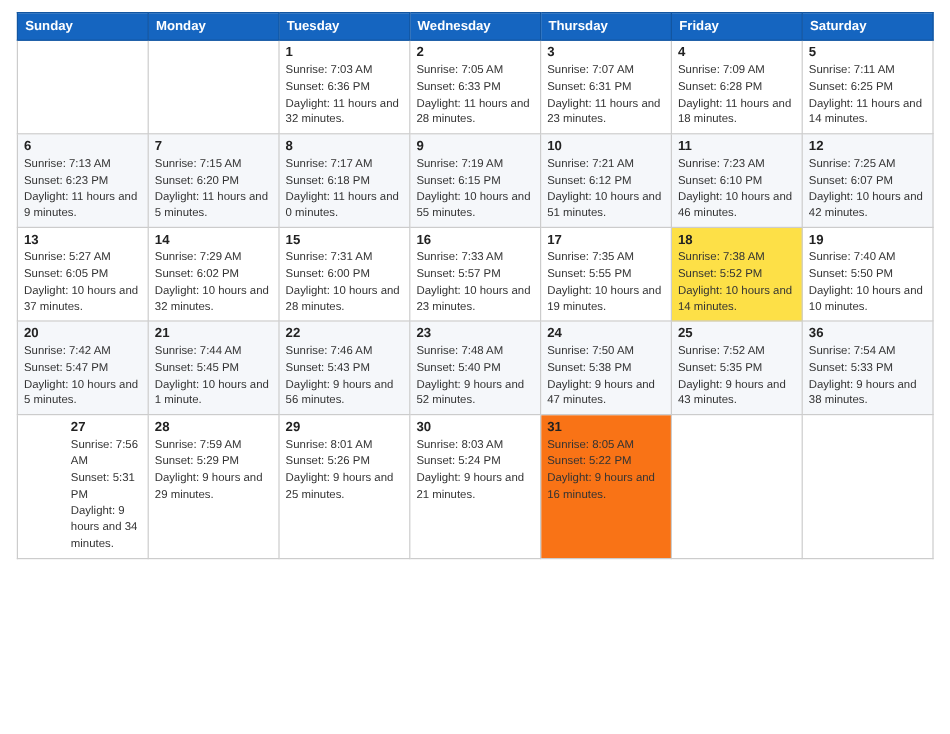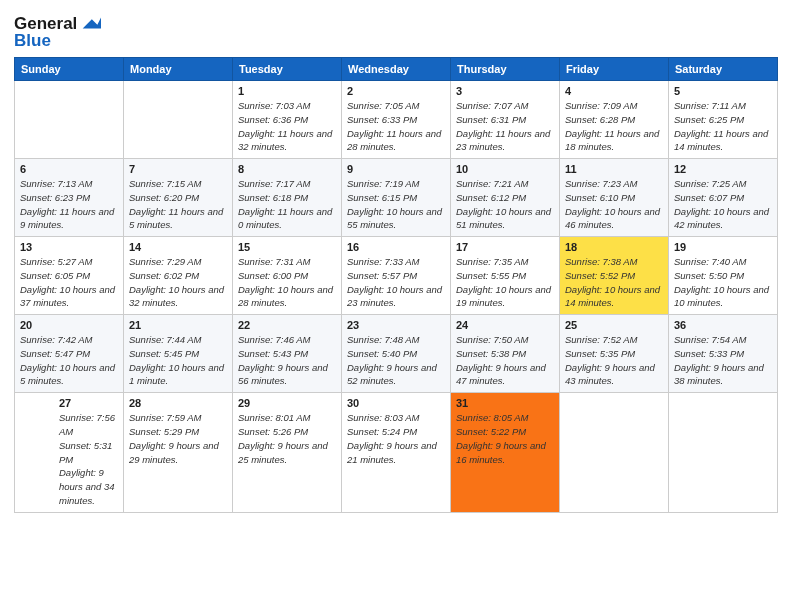--- a/index.html
+++ b/index.html
@@ -81,47 +81,29 @@
       font-weight: bold;
       font-size: 11px;
       color: #222;
       display: block;
       margin-bottom: 2px;
     }
     .day-info {
       font-size: 9.5px;
       color: #333;
       line-height: 1.45;
-      font-style: italic;
     }
     .empty-cell {
       background: #fff !important;
     }
   </style>
 </head>
 <body>
 
 <div class="page">
-  <div class="header">
-    <div class="logo">
-      <div>
-        <div style="display:flex; align-items:center;">
-          <span class="logo-general" style="font-size:17px;font-weight:bold;color:#1a1a1a;">General</span>
-          <svg class="logo-icon" viewBox="0 0 24 24" xmlns="http://www.w3.org/2000/svg">
-            <polygon points="4,18 14,8 20,14 24,6 24,18" fill="#1565c0"></polygon>
-          </svg>
-        </div>
-        <div style="font-size:17px;font-weight:bold;color:#1565c0;margin-top:-3px;">Blue</div>
-      </div>
-    </div>
-    <div class="title-block">
-      <div class="month-title"></div>
-      <div class="location"></div>
-    </div>
-  </div>
 
   <table class="calendar">
     <thead>
       <tr>
       <th>Sunday</th>
           <th>Monday</th>
           <th>Tuesday</th>
           <th>Wednesday</th>
           <th>Thursday</th>
           <th>Friday</th>

